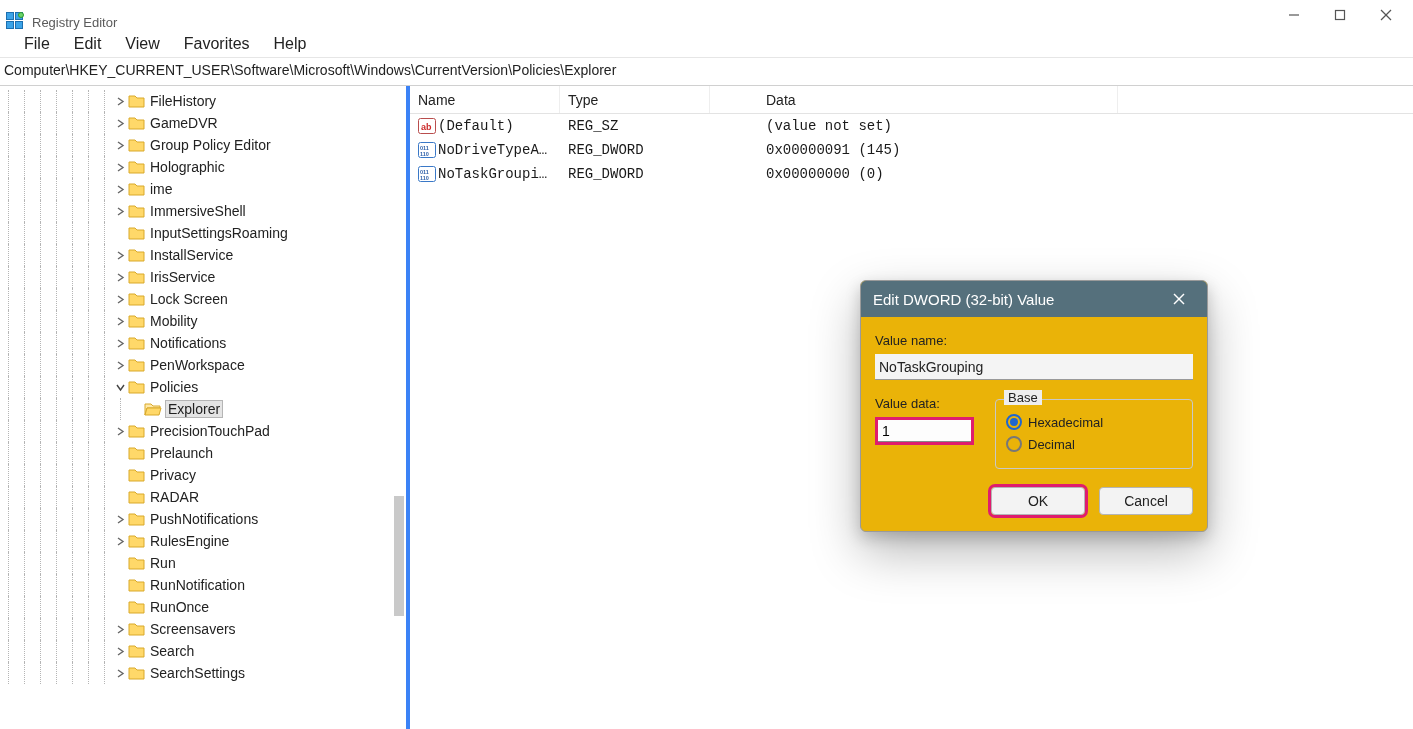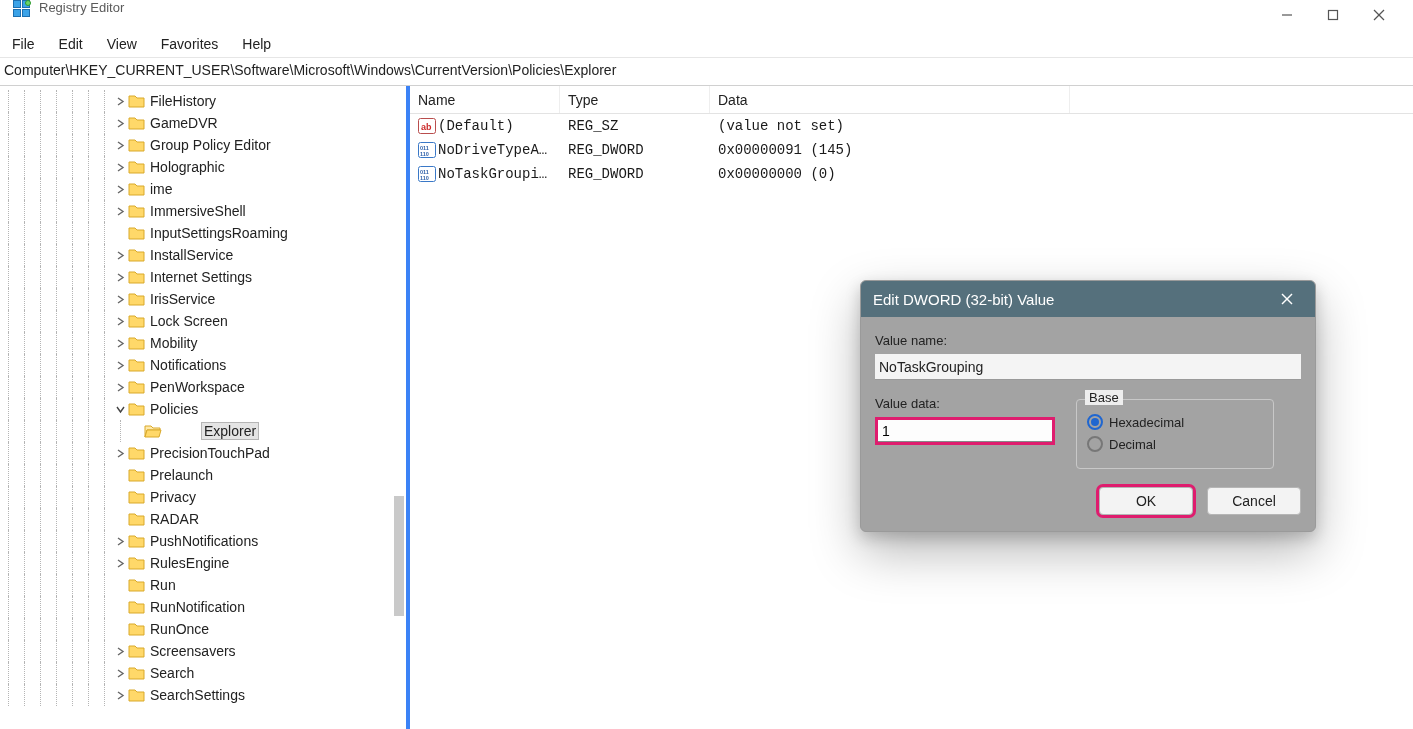--- a/index.html
+++ b/index.html
@@ -7,44 +7,44 @@
     margin: 0; padding: 0;
     width: 1413px; height: 729px;
     font-family: "Segoe UI", Arial, sans-serif;
     font-size: 14px;
     color: #1a1a1a;
     background: #ffffff;
     overflow: hidden;
   }
   
   .titlebar {
-    display: flex; align-items: flex-start;
+    display: flex; align-items: flex-end;
     height: 30px;
-    padding: 0 11px;
+    padding: 0 4px;
     border-bottom: 0;
   }
   .titlebar .app-icon {
     width: 18px; height: 18px;
     margin: 0 8px 0 2px;
     display: inline-flex; align-items: center; justify-content: center;
   }
   .titlebar .title-text { color: #5a5a5a; font-size: 13px; }
   .titlebar .spacer { flex: 1; }
   .win-btn {
     width: 46px; height: 30px;
     display: inline-flex; align-items: center; justify-content: center;
     color: #3a3a3a;
   }
   
   .menubar {
     display: flex; align-items: center;
     height: 28px;
-    padding: 0 0;
+    padding: 0 12px;
     border-bottom: 1px solid #e6e6e6;
-    font-size: 14px;
+    font-size: 16px;
     gap: 0;
   }
   .menubar .mitem { padding: 4px 12px; color: #222; }
   
   .addressbar {
     height: 28px;
     padding: 4px 4px 10px 4px;
     border-bottom: 1px solid #d0d0d0;
     color: #222;
     font-size: 14px;
@@ -105,21 +105,20 @@
     width: 18px; height: 16px;
     margin-right: 4px;
     display: inline-flex;
   }
   .folder-icon svg { display: block; }
   .tree-label { color: #222; }
   .tree-row.selected .tree-label {
     background: #e4e4e4;
     outline: 1px solid #b5b5b5;
     padding: 0 2px;
-    margin-left: 36px;
   }
   .tree-scrollbar {
     position: absolute;
     right: 2px;
     top: 410px;
     width: 10px; height: 120px;
     background: #c9c9c9;
     border-radius: 0;
   }
   
@@ -150,27 +149,27 @@
     text-overflow: ellipsis;
   }
   .val-icon {
     width: 18px; height: 18px;
     display: inline-flex; align-items: center; justify-content: center;
     margin-right: 2px;
     vertical-align: middle;
   }
   .col-name { width: 150px; }
   .col-type { width: 150px; }
-  .col-data { width: 360px; }
+  .col-data { width: 360px; margin-left: 48px; }
   
   .dialog {
     position: absolute;
     left: 450px; top: 194px;
-    width: 456px;
-    background: #a3a3a3;
+    width: 348px;
+    background: #eab308;
     border: 1px solid #9a9a9a;
     border-radius: 6px;
     box-shadow: 0 20px 50px rgba(0,0,0,0.28), 0 6px 15px rgba(0,0,0,0.18);
     overflow: hidden;
   }
   .dialog .dlg-titlebar {
     background: #55707c;
     color: #fff;
     height: 36px;
     display: flex; align-items: center;
@@ -505,42 +504,20 @@
           <span class="chev">
             <svg width="9" height="9" viewBox="0 0 9 9">
               <path d="M2 1 L7 4.5 L2 8" fill="none" stroke="#666" stroke-width="1.4"></path>
             </svg>
           </span>
           <span class="folder-icon">
             <svg width="18" height="16" viewBox="0 0 18 16">
               <use href="#folder-closed"></use>
             </svg>
           </span>
-          <span class="tree-label">Internet Settings</span>
-        </div>
-        <div class="tree-row">
-          <span class="tree-indent-lines">
-            <span class="vline"></span>
-            <span class="vline"></span>
-            <span class="vline"></span>
-            <span class="vline"></span>
-            <span class="vline"></span>
-            <span class="vline"></span>
-            <span class="vline"></span>
-          </span>
-          <span class="chev">
-            <svg width="9" height="9" viewBox="0 0 9 9">
-              <path d="M2 1 L7 4.5 L2 8" fill="none" stroke="#666" stroke-width="1.4"></path>
-            </svg>
-          </span>
-          <span class="folder-icon">
-            <svg width="18" height="16" viewBox="0 0 18 16">
-              <use href="#folder-closed"></use>
-            </svg>
-          </span>
           <span class="tree-label">IrisService</span>
         </div>
         <div class="tree-row">
           <span class="tree-indent-lines">
             <span class="vline"></span>
             <span class="vline"></span>
             <span class="vline"></span>
             <span class="vline"></span>
             <span class="vline"></span>
             <span class="vline"></span>

